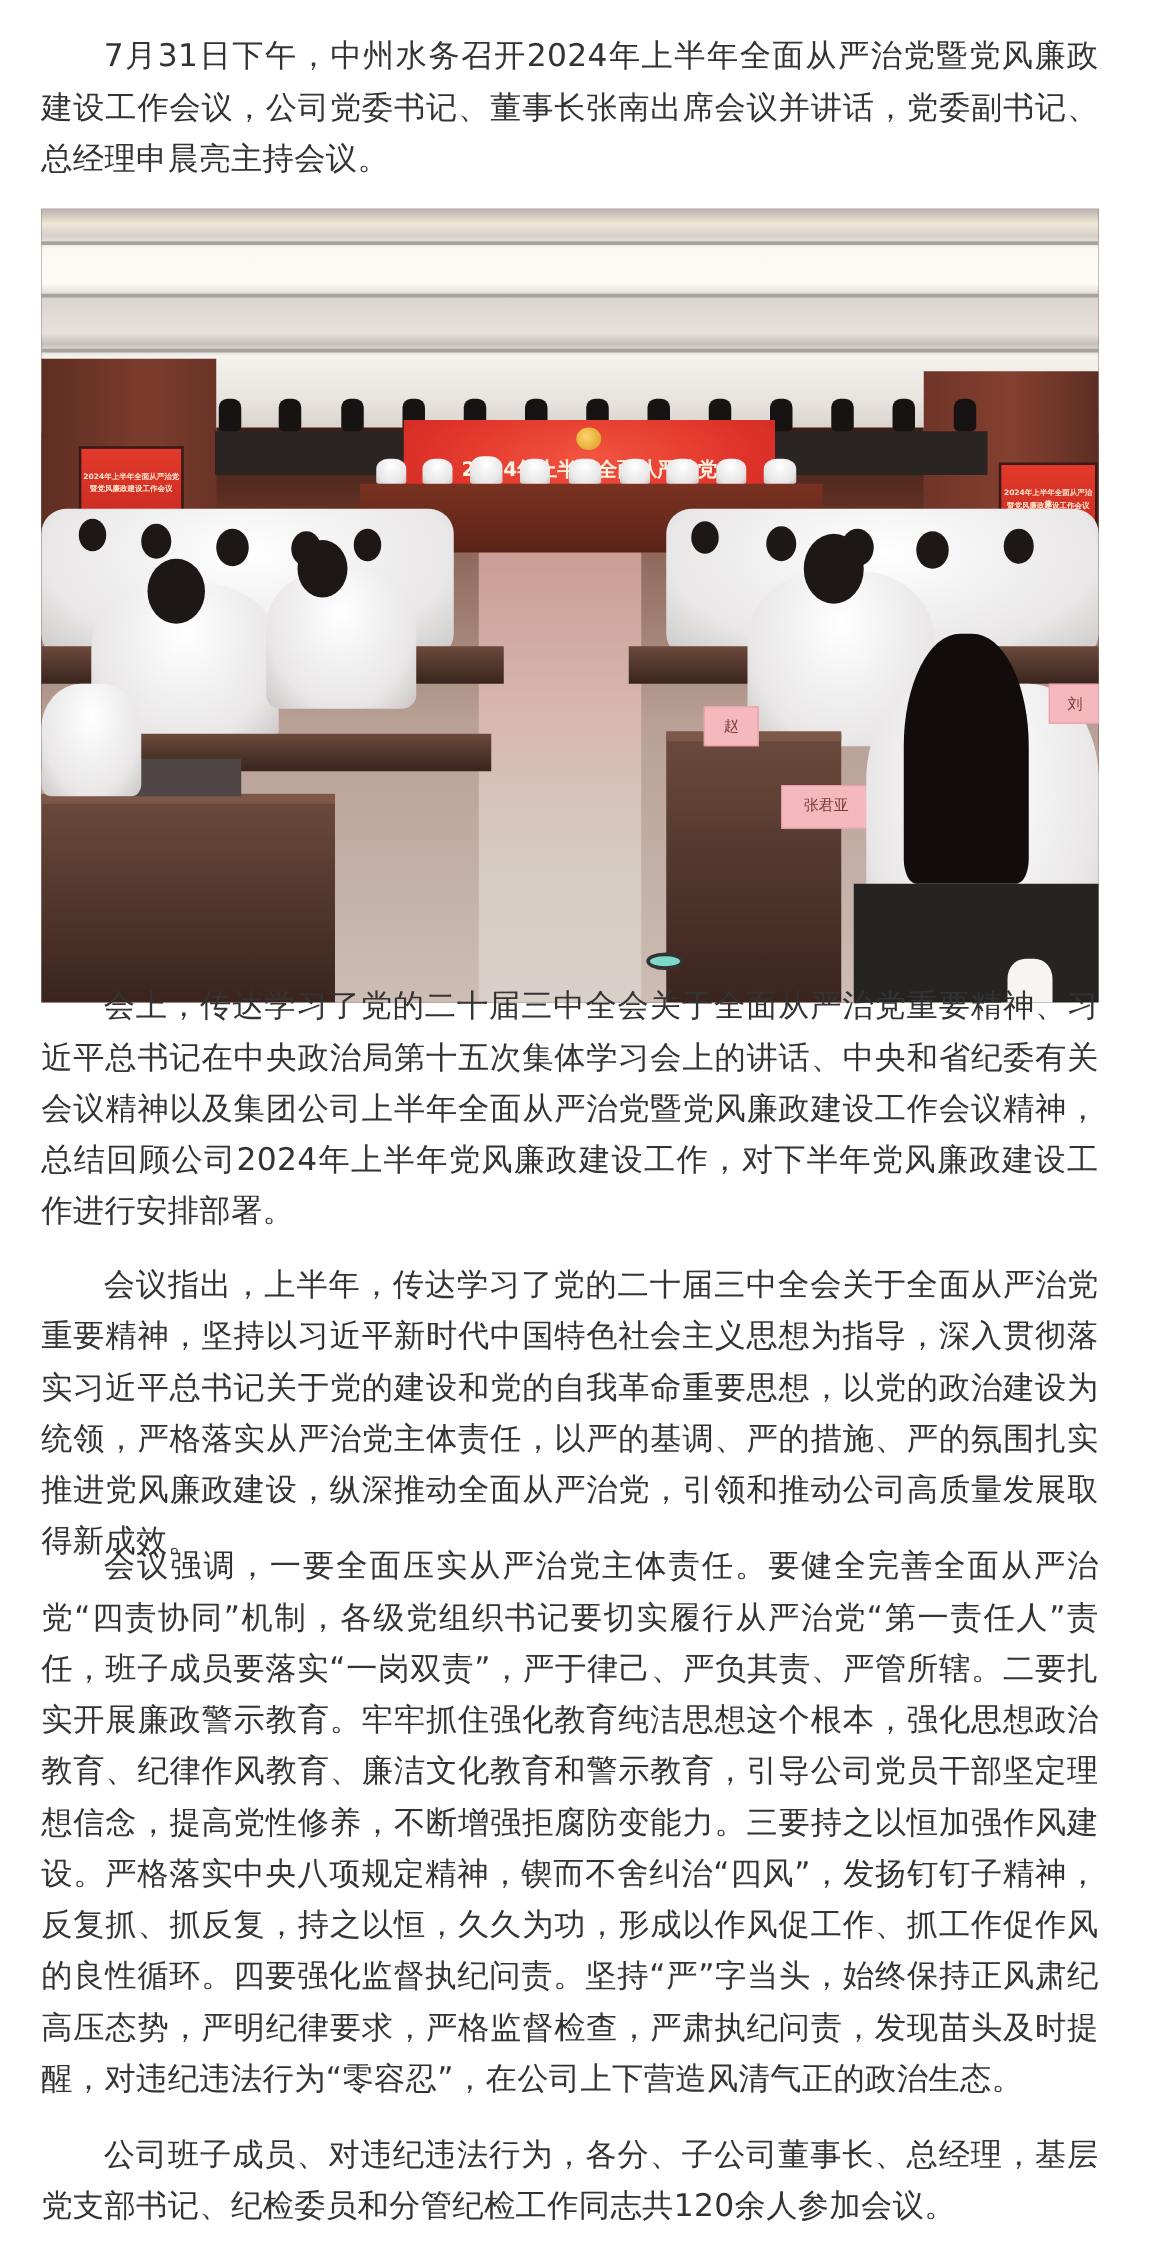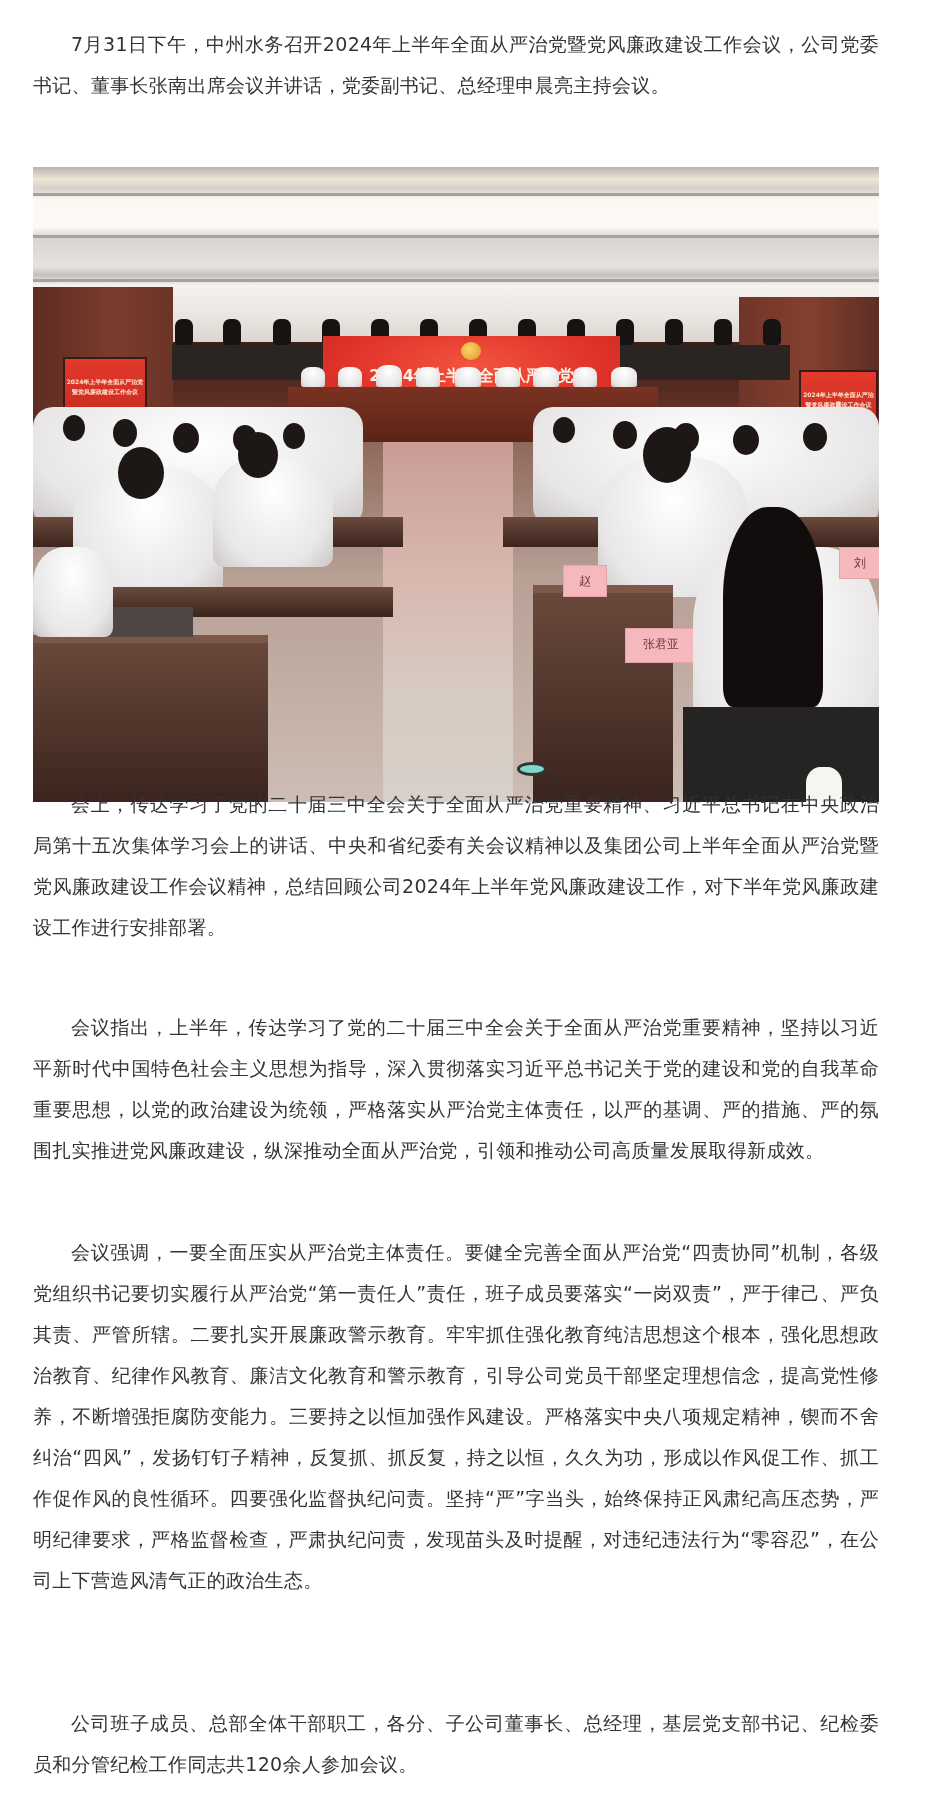--- a/index.html
+++ b/index.html
@@ -1,19 +1,19 @@
 <!DOCTYPE html>
 <html><head>
 <meta charset="utf-8">
 <style>
   html, body { margin: 0; padding: 0; background: #ffffff; }
   body { width: 928px; height: 1813px; position: relative; overflow: hidden;
          font-family: "DejaVu Sans", "Liberation Sans", sans-serif; color: #333333; }
   .article { position: absolute; left: 33px; top: 0; width: 846px; }
-  .para { margin: 0; font-size: 19px; line-height: 41px; text-indent: 2em;
+  .para { margin: 0; font-size: 25px; line-height: 41px; text-indent: 2em;
           text-align: justify; letter-spacing: 0.3px; }
   .p1 { position: absolute; top: 24px; left: 0; width: 846px; }
   .p2 { position: absolute; top: 784px; left: 0; width: 846px; }
   .p3 { position: absolute; top: 1007px; left: 0; width: 846px; }
   .p4 { position: absolute; top: 1232px; left: 0; width: 846px; }
   .p5 { position: absolute; top: 1703px; left: 0; width: 846px; }
 
   
   .photo { position: absolute; left: 0; top: 167px; width: 846px; height: 635px; overflow: hidden;
            background: #6b3a2c; }
@@ -153,14 +153,14 @@
     <div class="row-dark" style="left:650px;top:540px;width:196px;height:95px;background:#262323;"></div>
     <div class="nameplate" style="left:806px;top:380px;width:40px;height:30px;">刘</div>
 
     <div class="floor-light"></div>
     <div class="cup"></div>
   </div>
 
   <p class="para p2">会上，传达学习了党的二十届三中全会关于全面从严治党重要精神、习近平总书记在中央政治局第十五次集体学习会上的讲话、中央和省纪委有关会议精神以及集团公司上半年全面从严治党暨党风廉政建设工作会议精神，总结回顾公司2024年上半年党风廉政建设工作，对下半年党风廉政建设工作进行安排部署。</p>
   <p class="para p3">会议指出，上半年，传达学习了党的二十届三中全会关于全面从严治党重要精神，坚持以习近平新时代中国特色社会主义思想为指导，深入贯彻落实习近平总书记关于党的建设和党的自我革命重要思想，以党的政治建设为统领，严格落实从严治党主体责任，以严的基调、严的措施、严的氛围扎实推进党风廉政建设，纵深推动全面从严治党，引领和推动公司高质量发展取得新成效。</p>
   <p class="para p4">会议强调，一要全面压实从严治党主体责任。要健全完善全面从严治党“四责协同”机制，各级党组织书记要切实履行从严治党“第一责任人”责任，班子成员要落实“一岗双责”，严于律己、严负其责、严管所辖。二要扎实开展廉政警示教育。牢牢抓住强化教育纯洁思想这个根本，强化思想政治教育、纪律作风教育、廉洁文化教育和警示教育，引导公司党员干部坚定理想信念，提高党性修养，不断增强拒腐防变能力。三要持之以恒加强作风建设。严格落实中央八项规定精神，锲而不舍纠治“四风”，发扬钉钉子精神，反复抓、抓反复，持之以恒，久久为功，形成以作风促工作、抓工作促作风的良性循环。四要强化监督执纪问责。坚持“严”字当头，始终保持正风肃纪高压态势，严明纪律要求，严格监督检查，严肃执纪问责，发现苗头及时提醒，对违纪违法行为“零容忍”，在公司上下营造风清气正的政治生态。</p>
-  <p class="para p5">公司班子成员、总部全体干部职工，各分、子公司董事长、总经理，基层党支部书记、纪检委员和分管纪检工作同志共120余人参加会议。</p>
+  <p class="para p5">公司班子成员、对违纪违法行为，各分、子公司董事长、总经理，基层党支部书记、纪检委员和分管纪检工作同志共120余人参加会议。</p>
 </div>
 
 </body></html>

